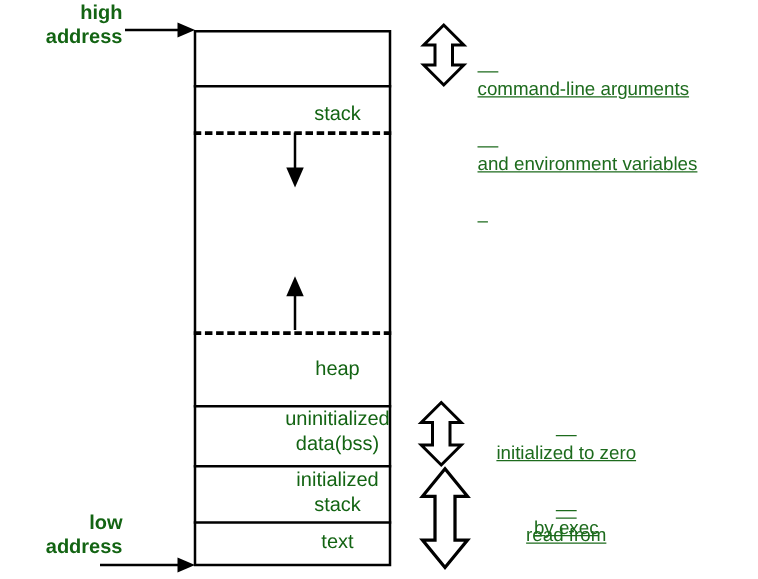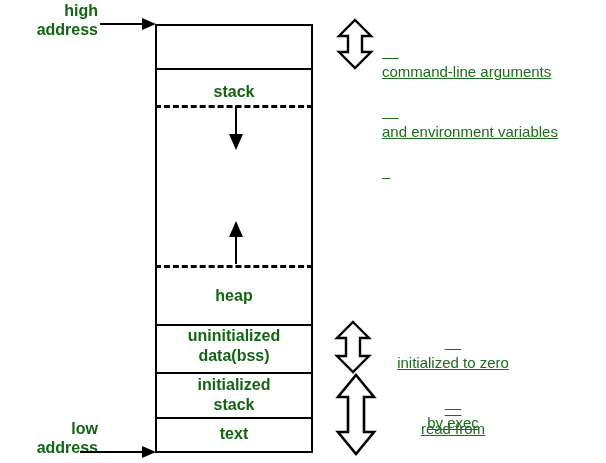--- a/index.html
+++ b/index.html
@@ -32,21 +32,21 @@
     text-align: right;
     white-space: pre;
   }
   #high-address-label {
     left: 0px;
     top: 1px;
     width: 98px;
   }
   #low-address-label {
     left: 0px;
-    top: 419px;
+    top: 409px;
     width: 98px;
   }
 
   
   .mem-box {
     position: absolute;
     left: 155px;
     top: 24px;
     width: 158px;
     height: 429px;
@@ -75,24 +75,25 @@
     box-sizing: border-box;
   }
 
   
   .seg-label {
     position: absolute;
     left: 155px;
     width: 158px;
     text-align: center;
     color: #136413;
-    font-weight: bold;
+    font-weight: normal;
     font-size: 16px;
     line-height: 20px;
     white-space: pre;
+    padding-left: 36px;
   }
 
   
   .note {
     position: absolute;
     color: #1d6b1d;
     font-size: 15px;
     line-height: 20px;
     white-space: pre;
     text-decoration: underline;

